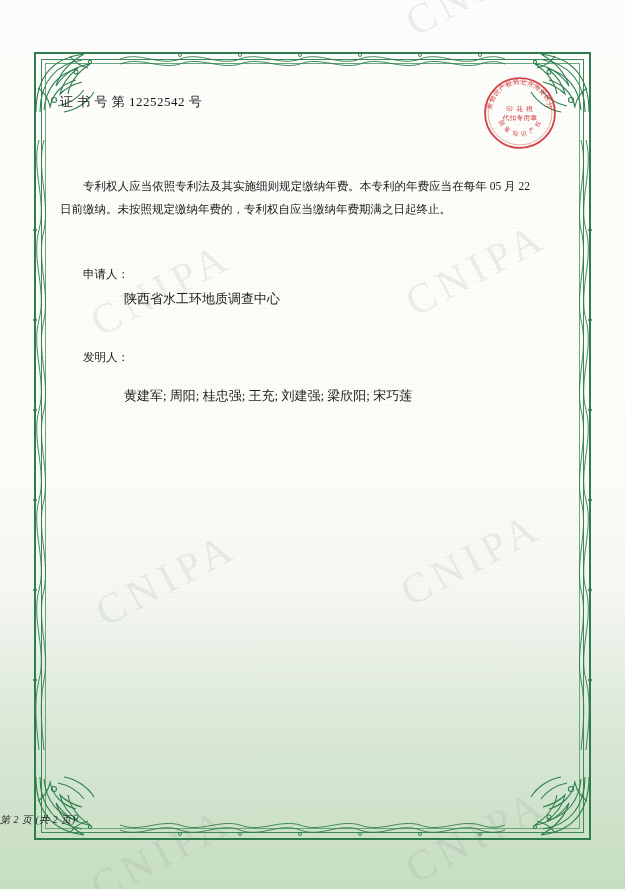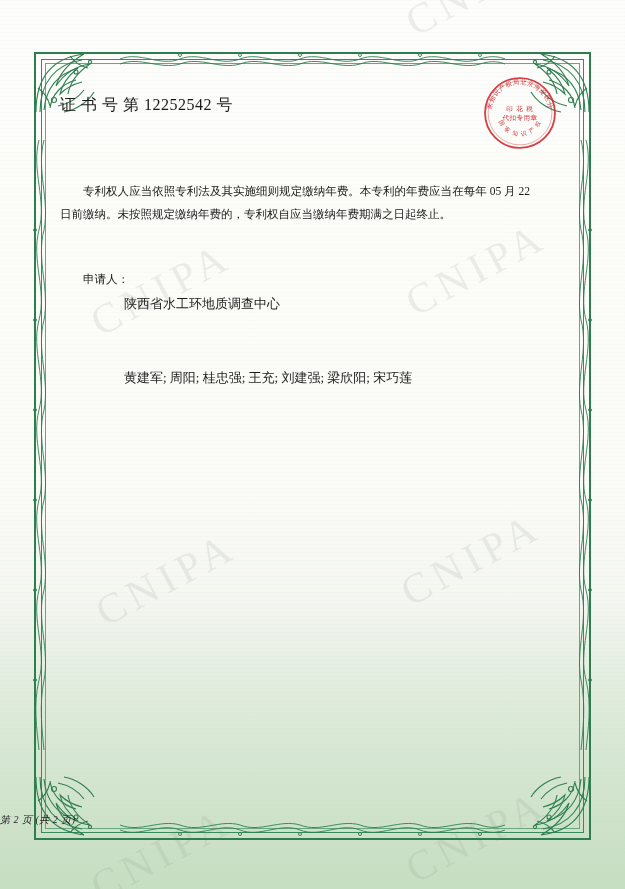--- a/index.html
+++ b/index.html
@@ -131,21 +131,21 @@
   .content {
     position: absolute;
     left: 60px;
     top: 90px;
     width: 505px;
     font-size: 11.5px;
     color: #1a1a1a;
     line-height: 1.9;
   }
   .cert-no {
-    font-size: 16px;
+    font-size: 13px;
     letter-spacing: 0.5px;
     margin-bottom: 60px;
   }
   .para {
     text-indent: 2em;
     font-size: 11.5px;
     line-height: 2.0;
     text-align: justify;
     margin: 0 10px 42px 0;
     width: 470px;
@@ -335,19 +335,20 @@
       <text x="50" y="59" font-size="8.6" fill="#cc1f24" opacity="0.92" text-anchor="middle" font-family="Liberation Serif, serif" letter-spacing="0.6">代扣专用章</text>
     </svg>
   </div>
 
   <div class="content">
     <div class="cert-no">证 书 号 第 12252542 号</div>
     <p class="para">专利权人应当依照专利法及其实施细则规定缴纳年费。本专利的年费应当在每年 05 月 22 日前缴纳。未按照规定缴纳年费的，专利权自应当缴纳年费期满之日起终止。</p>
     <p class="line-indent">申请人：</p>
     <p class="sub-value">陕西省水工环地质调查中心</p>
     <div class="gap-a"></div>
+    <p class="line-indent">发明人：</p>
     <div class="gap-b"></div>
     <p class="sub-value">黄建军; 周阳; 桂忠强; 王充; 刘建强; 梁欣阳; 宋巧莲</p>
   </div>
 
   <div class="footer">第 2 页 (共 2 页)</div>
 
 </div>
 
 </body></html>

